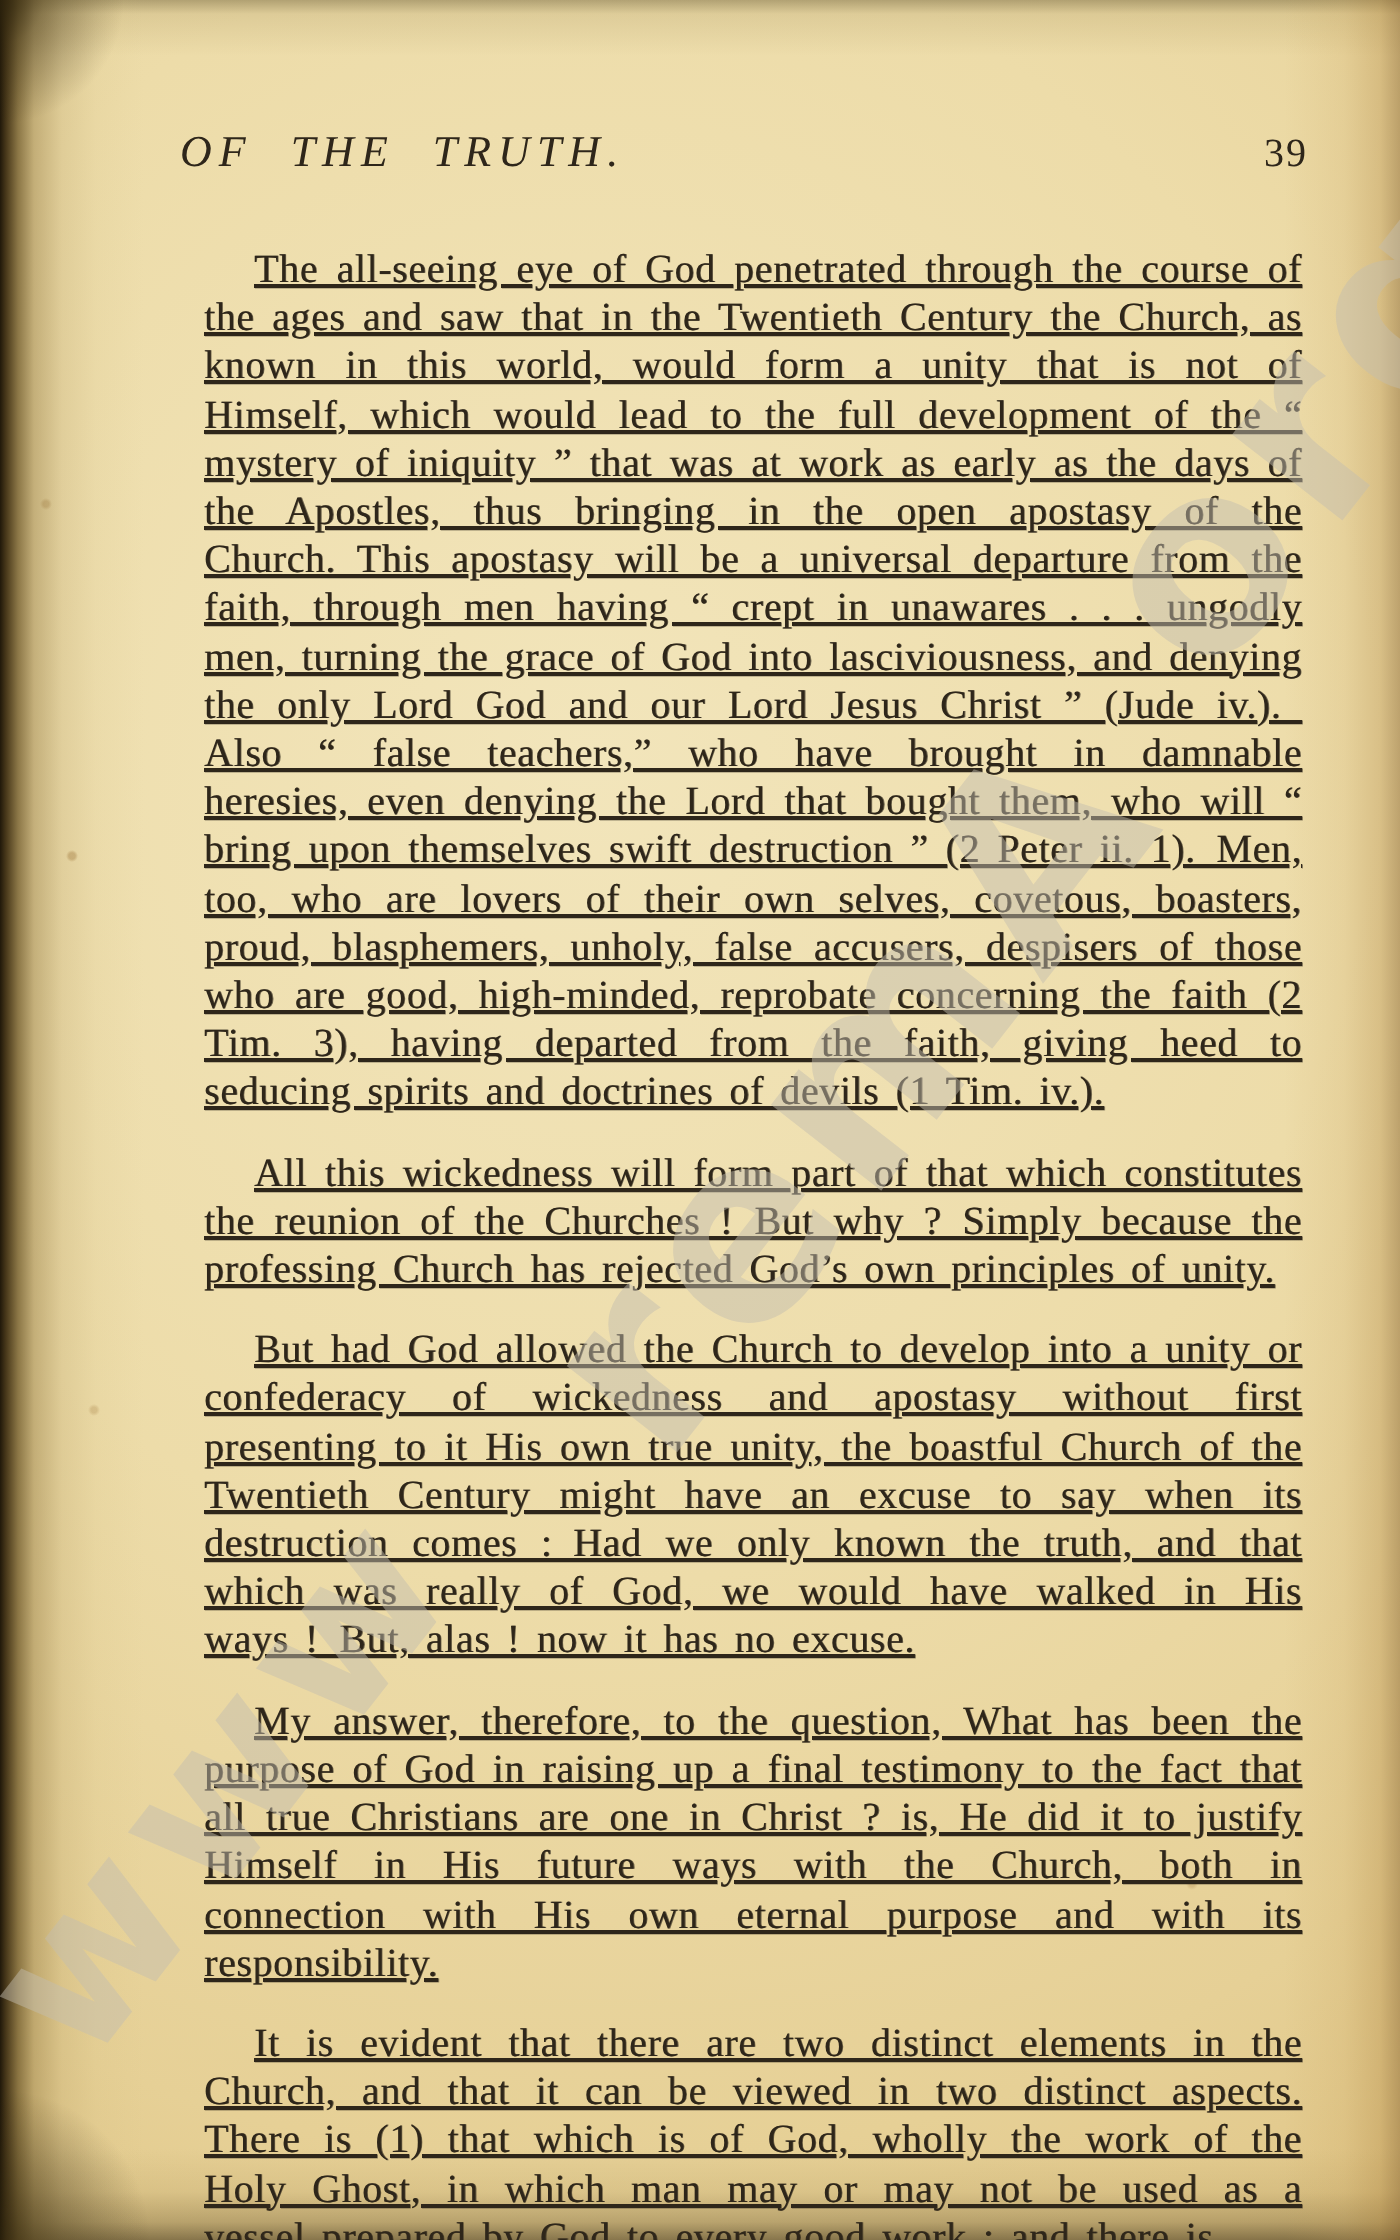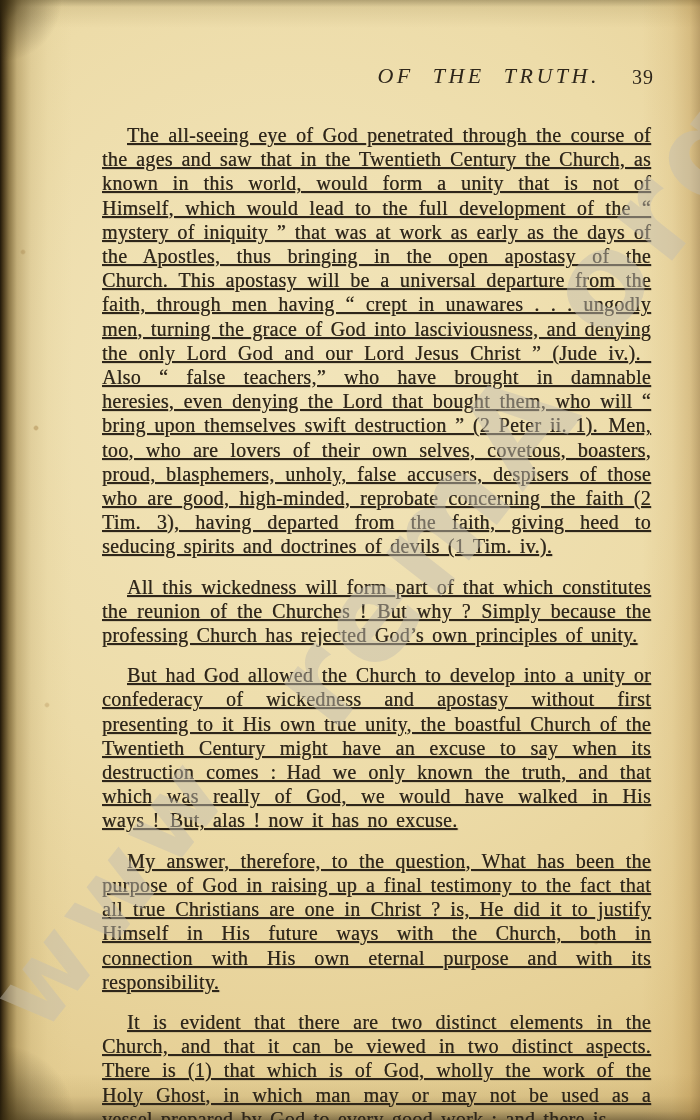--- a/index.html
+++ b/index.html
@@ -29,21 +29,21 @@
       radial-gradient(circle at 23px 252px, rgba(150,105,45,0.30) 0px 1.4px, rgba(150,105,45,0.0) 3px),
       radial-gradient(circle at 47px 705px, rgba(150,105,45,0.25) 0px 1.4px, rgba(150,105,45,0.0) 3px),
       radial-gradient(circle at 596px 942px, rgba(150,105,45,0.22) 0px 1.4px, rgba(150,105,45,0.0) 3px),
       
       radial-gradient(140% 92% at 42% 34%, #f2e5bb 0%, #eddca9 40%, #e6d096 68%, #dcbf7e 92%, #d0af68 100%);
   }
 
   .header-title {
     position: absolute;
     top: 63px; left: 90px; width: 510px;
-    text-align: right;
+    text-align: left;
     font-style: italic;
     font-size: 22px;
     letter-spacing: 3.5px;
     word-spacing: 10px;
     color: var(--ink, #2e261a);
   }
 
   .page-number {
     position: absolute;
     top: 66px; right: 46px;

